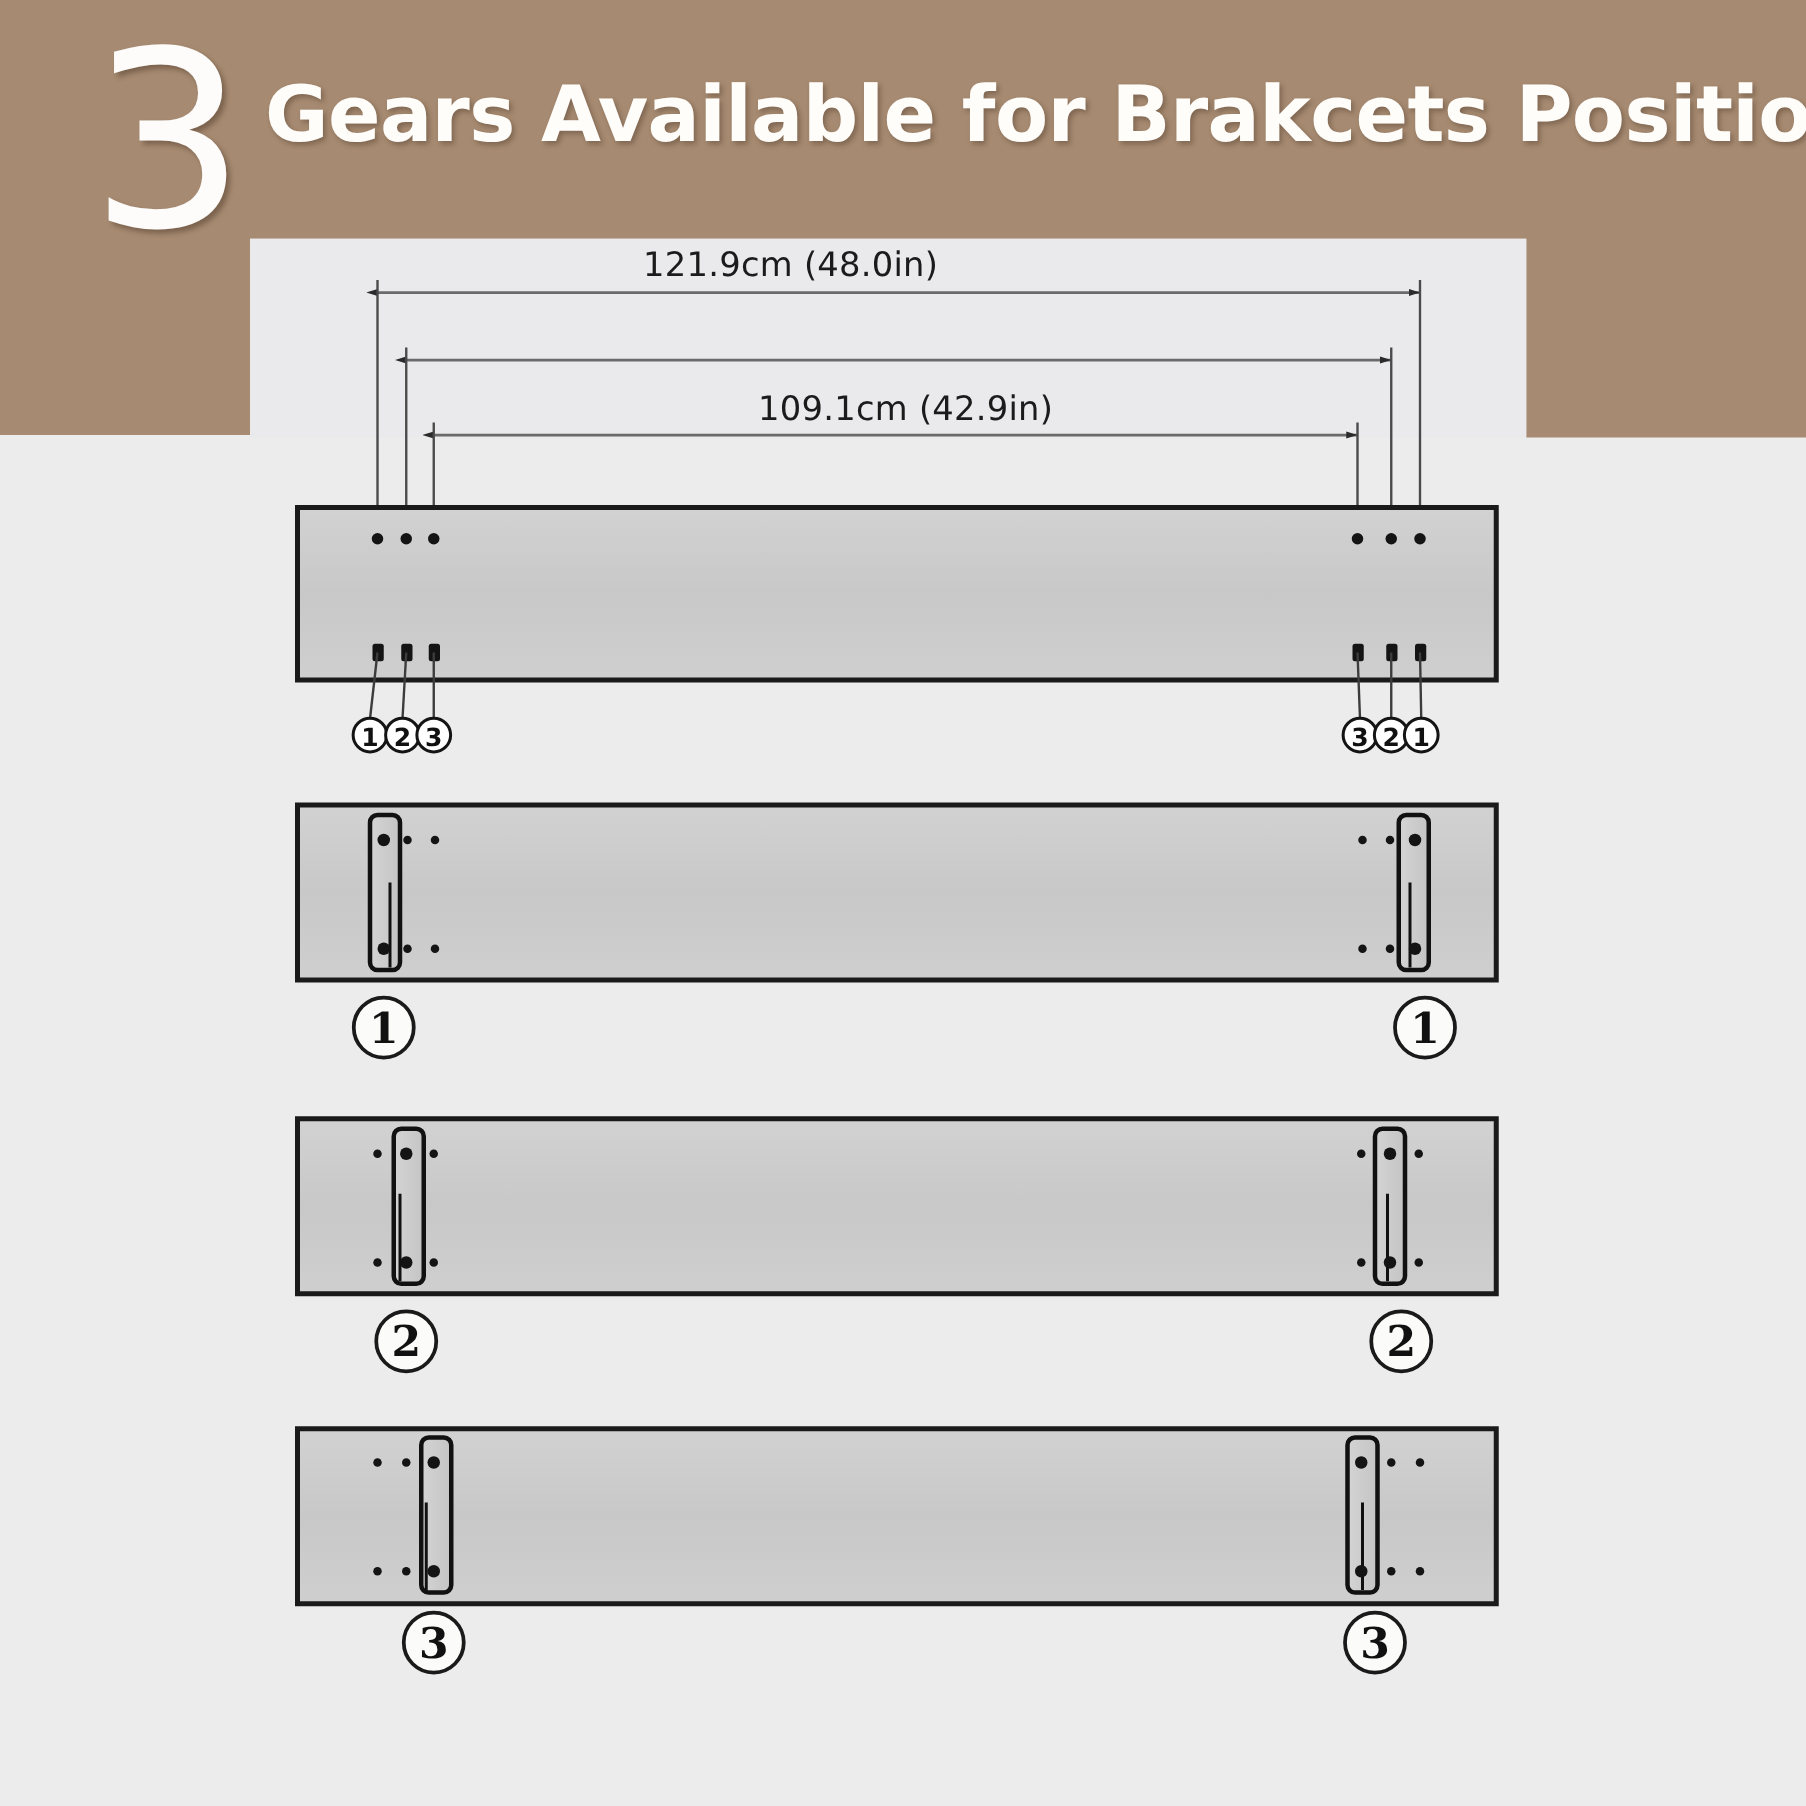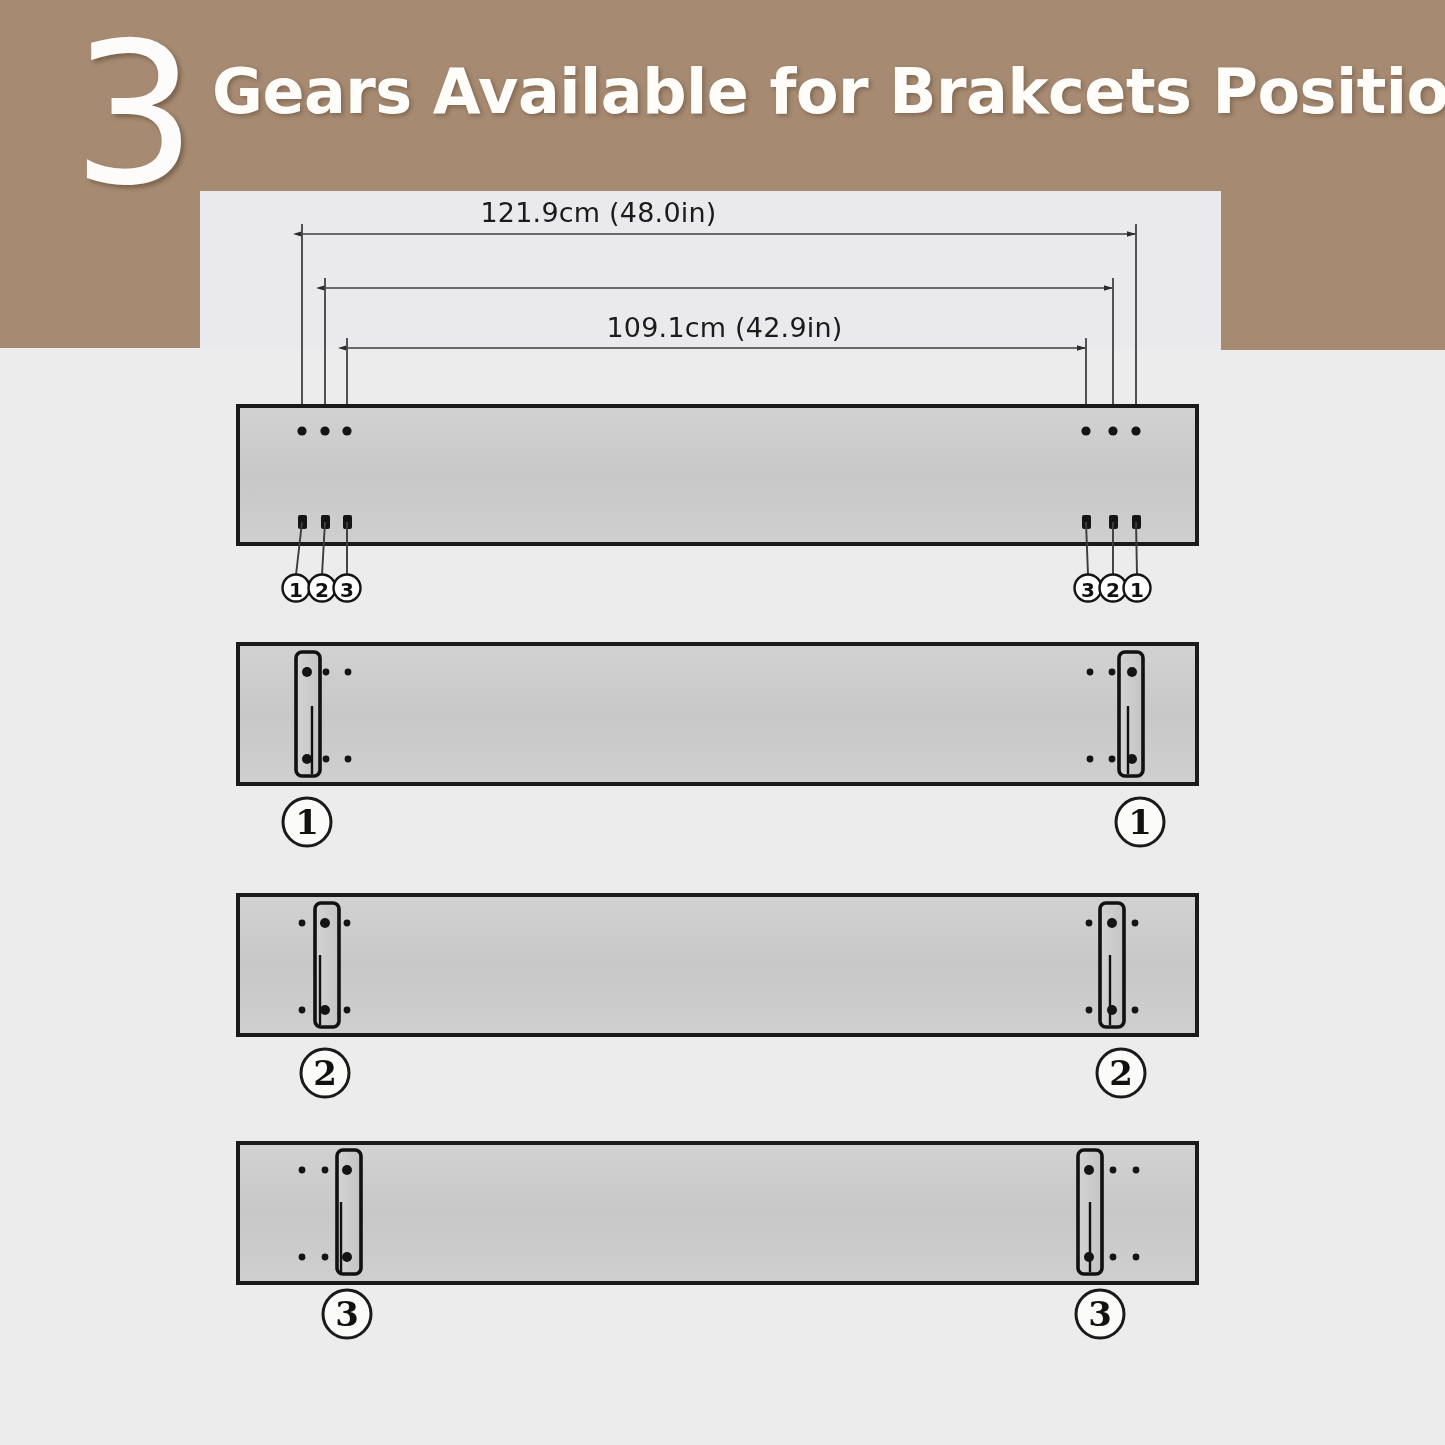--- a/index.html
+++ b/index.html
@@ -68,21 +68,21 @@
 
   <div class="band-top"></div>
   <div class="band-left"></div>
   <div class="band-right"></div>
 
   <div class="big-num">3</div>
   <div class="headline">Gears Available for Brakcets Position</div>
 
   <div class="panel"></div>
 
-  <div class="dim-label" style="left:0;top:198px;width:1197px;text-align:center;">121.9cm (48.0in)</div>
+  <div class="dim-label" style="left:0;top:198px;width:1197px;text-align:center;padding-left:34px;">121.9cm (48.0in)</div>
   <div class="dim-label" style="left:2px;top:313px;width:1445px;text-align:center;">109.1cm (42.9in)</div>
 
   <svg class="draw" viewBox="0 0 1445 1445">
     <defs>
       <linearGradient id="boardGrad" x1="0" y1="0" x2="0" y2="1">
         <stop offset="0" stop-color="#d2d2d2"></stop>
         <stop offset="0.5" stop-color="#c8c8c8"></stop>
         <stop offset="1" stop-color="#cfcfcf"></stop>
       </linearGradient>
       <linearGradient id="brkGrad" x1="0" y1="0" x2="1" y2="0">

